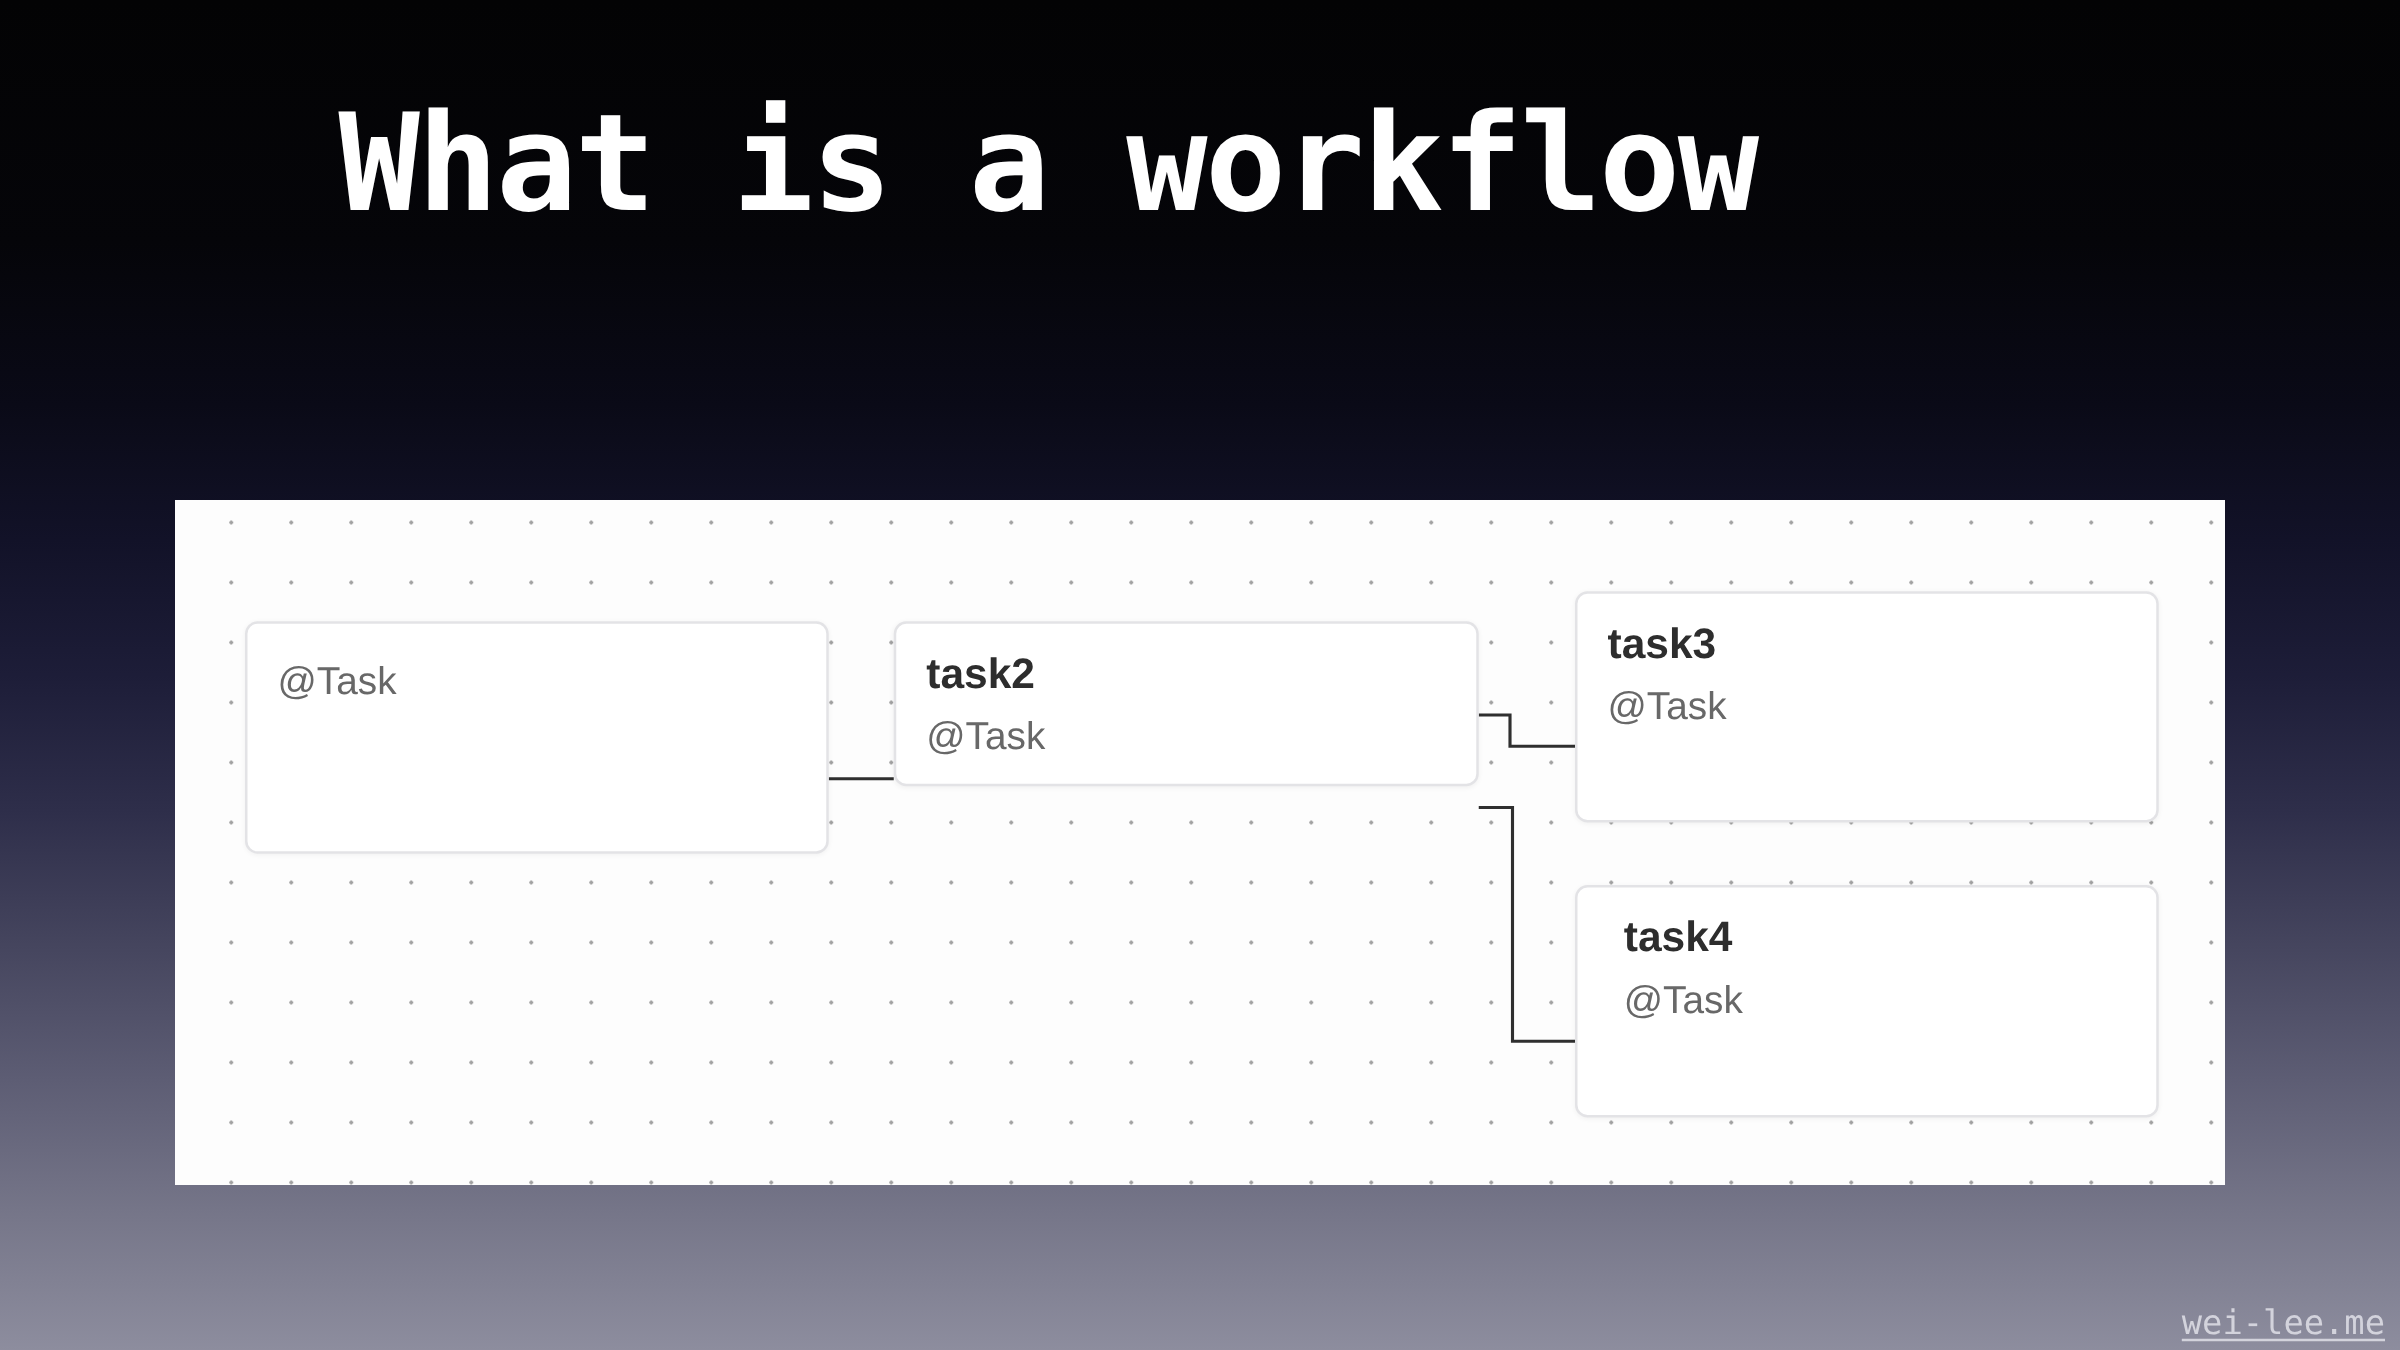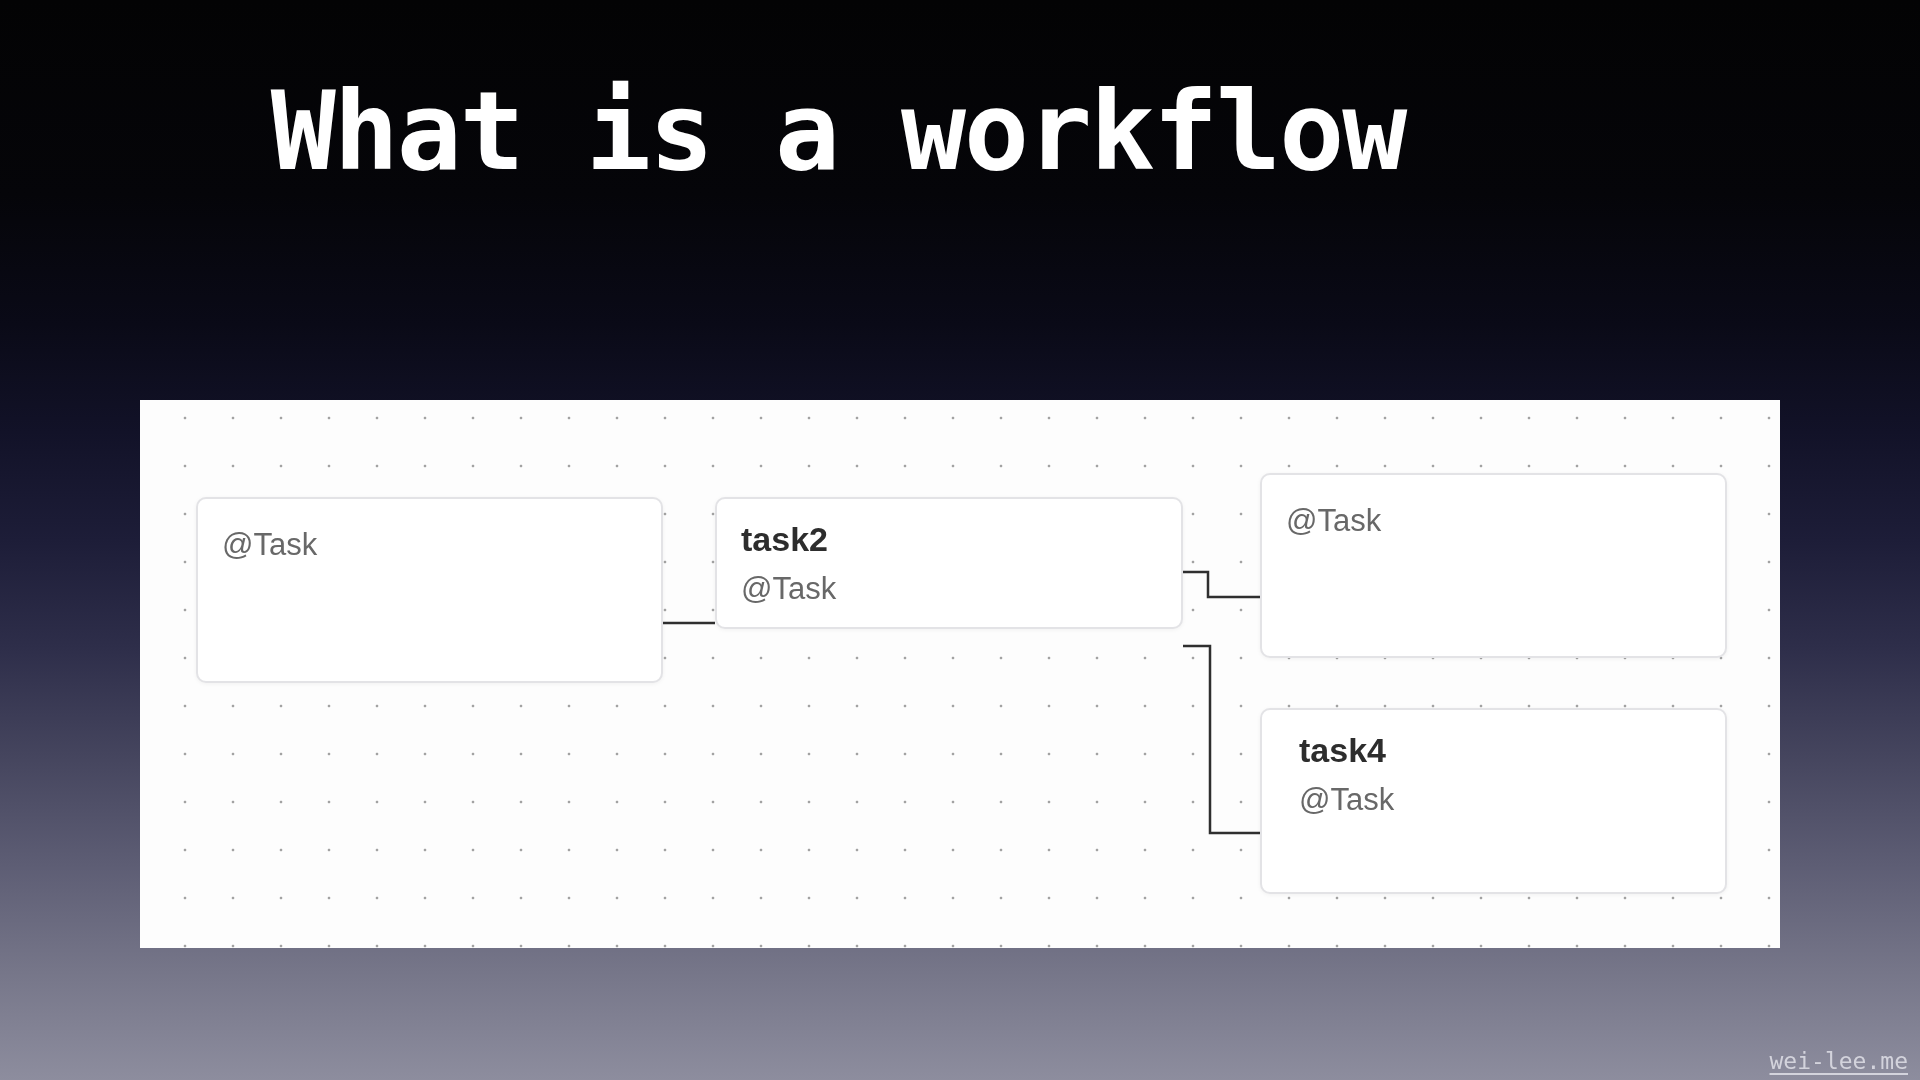--- a/index.html
+++ b/index.html
@@ -87,21 +87,21 @@
     line-height: 40px;
     color: #686868;
   }
 
   
   .watermark {
     position: absolute;
     right: 12px;
     bottom: 6px;
     font-family: "DejaVu Sans Mono", monospace;
-    font-size: 23px;
+    font-size: 27px;
     color: #d3d3dc;
     text-decoration: underline;
     text-underline-offset: 4px;
   }
 </style>
 </head>
 <body>
 
 <h1 class="slide-title">What is a workflow</h1>
 
@@ -113,20 +113,21 @@
     </svg>
   <div id="node-layer">
       <div class="flow-node" style="left: 56px; top: 97px; width: 467px; height: 186px;">
         <span class="node-sub" style="color: rgb(104, 104, 104);">@Task</span>
       </div>
       <div class="flow-node" style="left: 575px; top: 97px; width: 468px; height: 132px;">
         <span class="node-title" style="color: rgb(45, 45, 45);">task2</span>
         <span class="node-sub" style="color: rgb(104, 104, 104);">@Task</span>
       </div>
       <div class="flow-node" style="left: 1120px; top: 73px; width: 467px; height: 185px;">
+        <span class="node-title" style="color: rgb(45, 45, 45);">task3</span>
         <span class="node-sub" style="color: rgb(104, 104, 104);">@Task</span>
       </div>
       <div class="flow-node" style="left: 1120px; top: 308px; width: 467px; height: 186px; padding-left: 37px;">
         <span class="node-title" style="color: rgb(45, 45, 45);">task4</span>
         <span class="node-sub" style="color: rgb(104, 104, 104);">@Task</span>
       </div>
     </div>
 </div>
 
 <a class="watermark">wei-lee.me</a>

